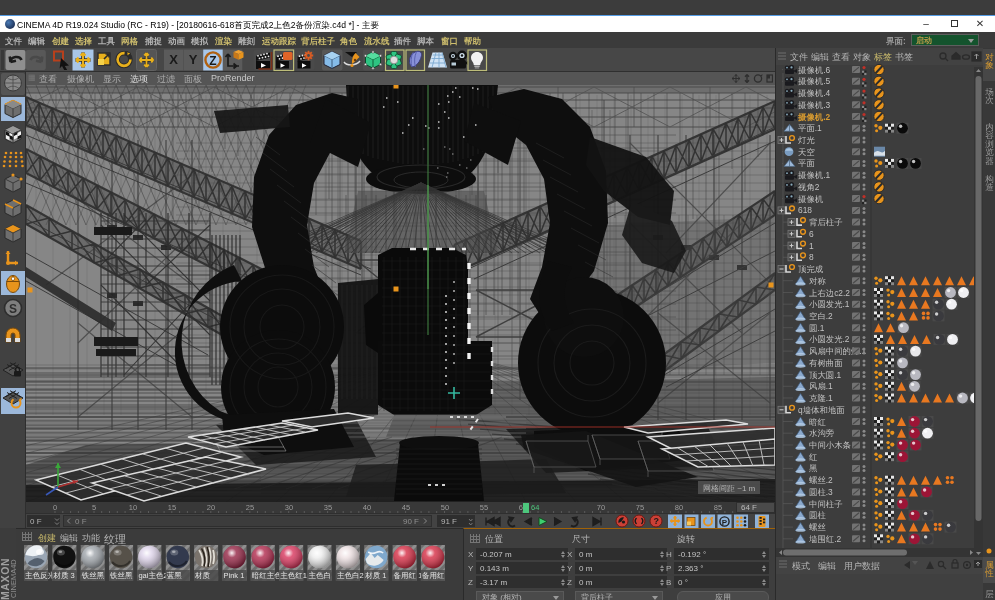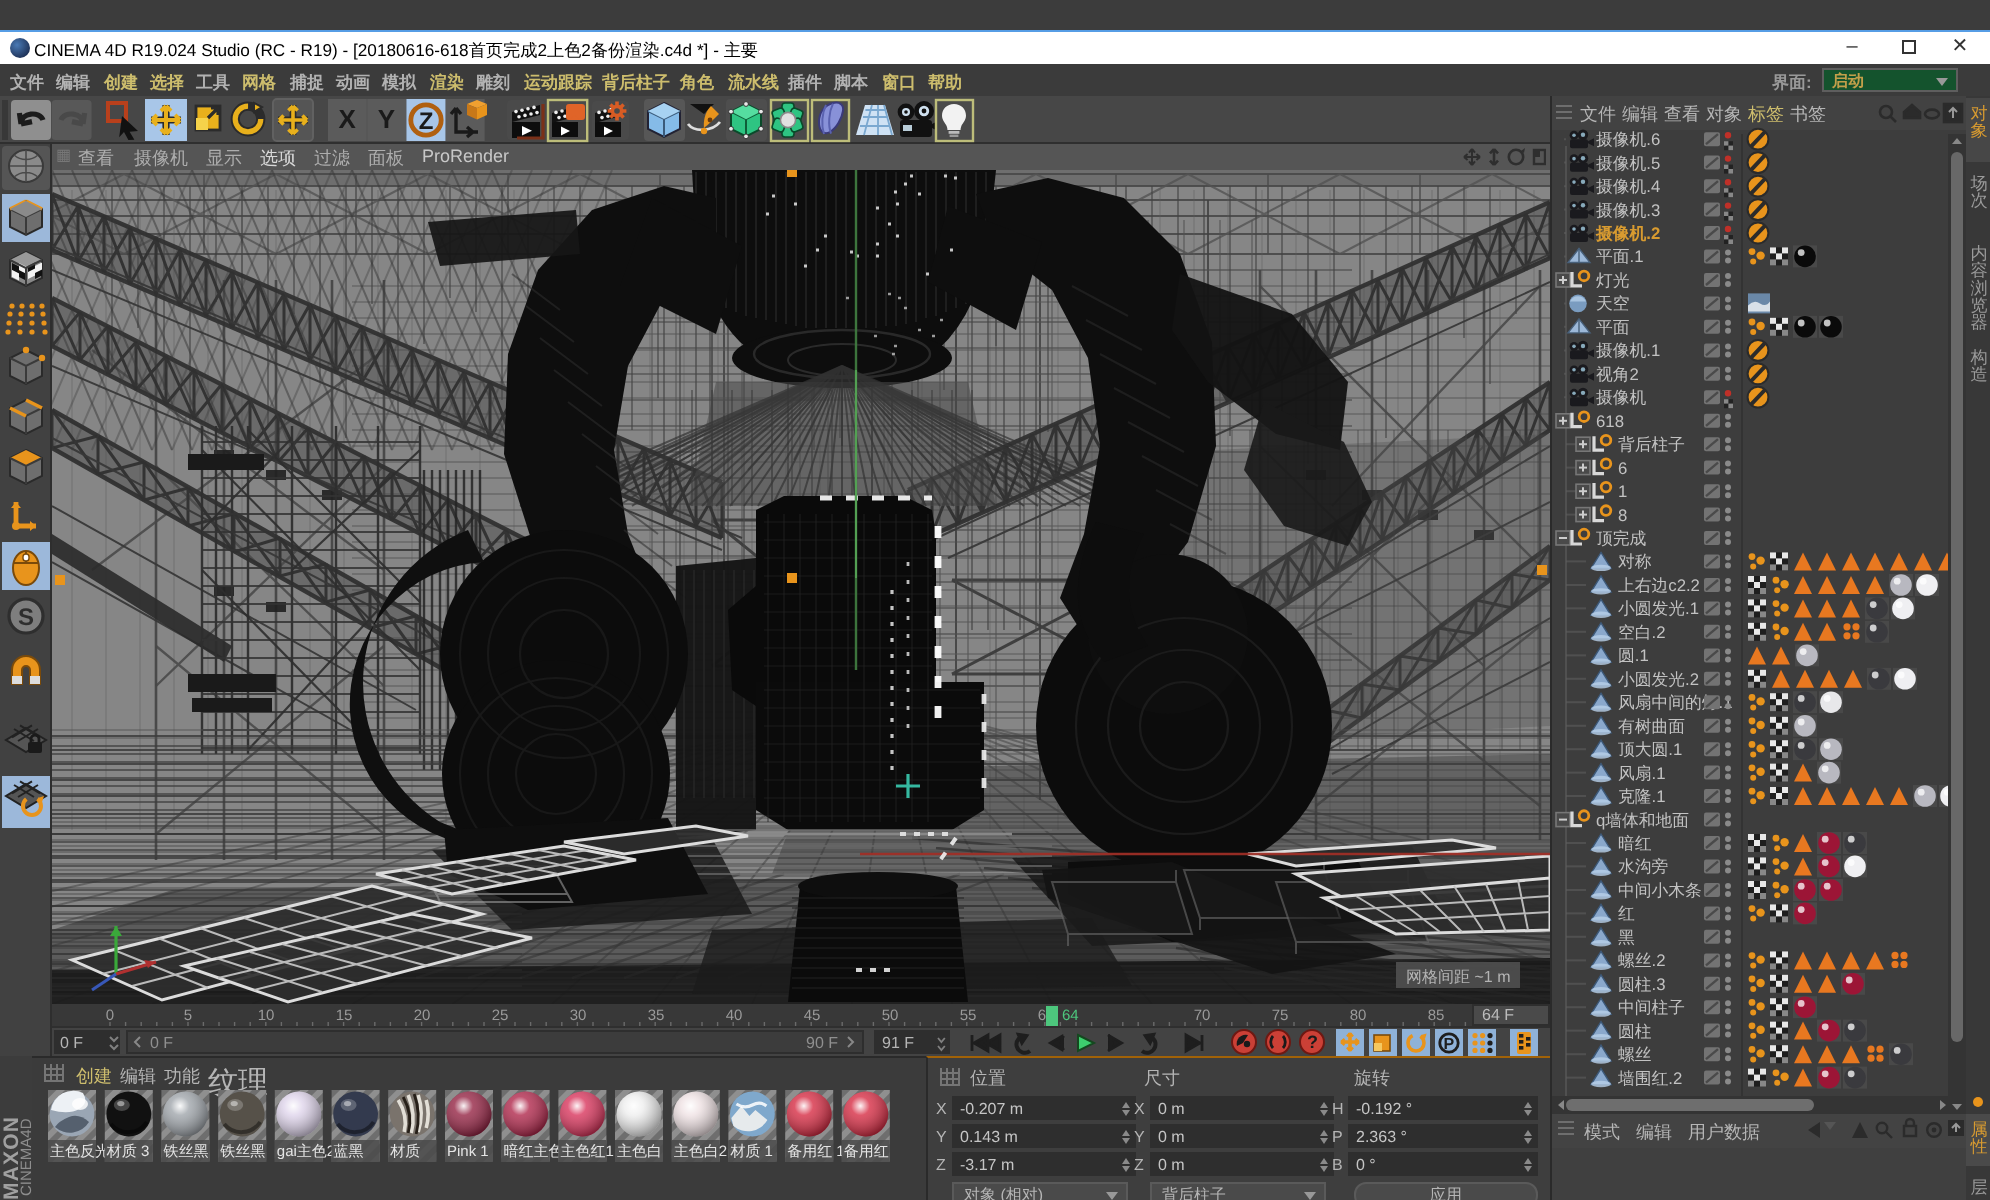--- a/index.html
+++ b/index.html
@@ -648,21 +648,21 @@
    <svg width="16" height="75" viewBox="0 0 16 75">
     <text x="-72" y="9" transform="rotate(-90)" font-family="Liberation Sans" font-size="10.5" font-weight="bold" fill="#a0a0a0" letter-spacing=".6">MAXON</text>
     <text x="-70" y="15.5" transform="rotate(-90)" font-family="Liberation Sans" font-size="7.5" fill="#8e8e8e">CINEMA4D</text>
    </svg>
   </div>
   <div class="abs" id="mats">
    <div style="position:absolute;left:6px;top:3px" class="grip2"></div>
    <div style="position:absolute;left:22px;top:3px;font-size:9px;color:#cdbd6d">创建</div>
    <div style="position:absolute;left:44px;top:3px;font-size:9px;color:#b5b5b5">编辑</div>
    <div style="position:absolute;left:66px;top:3px;font-size:9px;color:#b5b5b5">功能</div>
-   <div style="position:absolute;left:88px;top:3px;font-size:15px;color:#b5b5b5">纹理</div>
+   <div style="position:absolute;left:88px;top:3px;font-size:11px;color:#b5b5b5">纹理</div>
    <svg style="position:absolute;left:8px;top:16px" width="436" height="42" viewBox="0 0 436 42">
     <defs>
      <pattern id="diag" width="6" height="6" patternUnits="userSpaceOnUse" patternTransform="rotate(45)">
       <rect width="6" height="6" fill="#8f8f8f"></rect>
             <rect width="3" height="6" fill="#6e6e6e"></rect>
      </pattern>
      <radialGradient id="sphL" cx="38%" cy="32%" r="75%">
       <stop offset="0%" stop-color="#ffffff" stop-opacity=".95"></stop>
             <stop offset="28%" stop-color="#ffffff" stop-opacity=".25"></stop>
             <stop offset="100%" stop-color="#000000" stop-opacity=".45"></stop>

